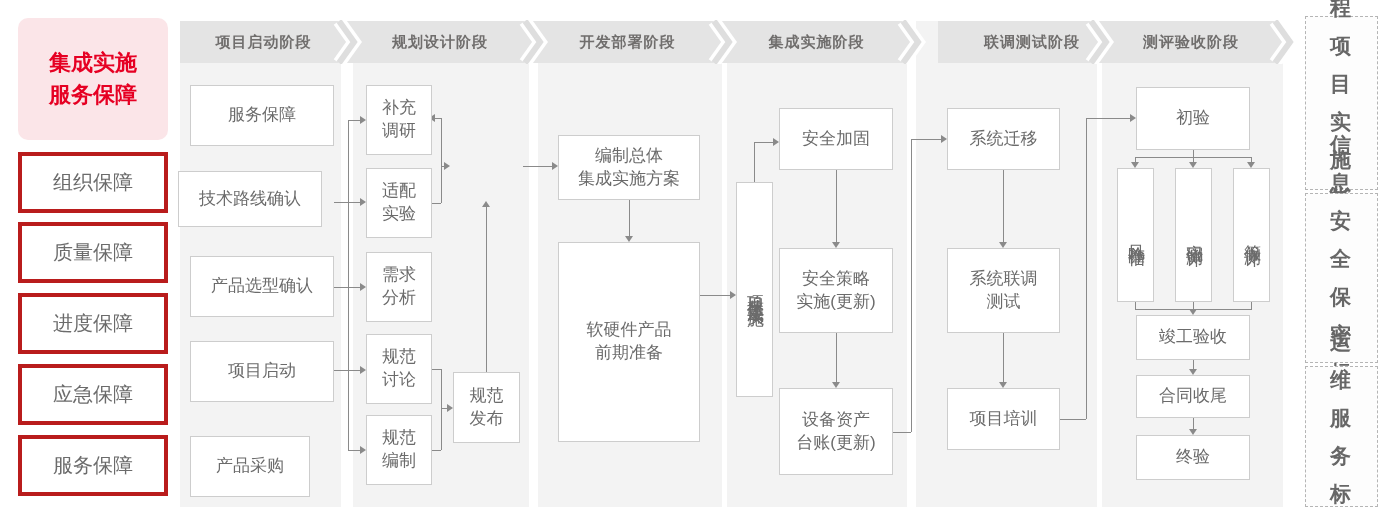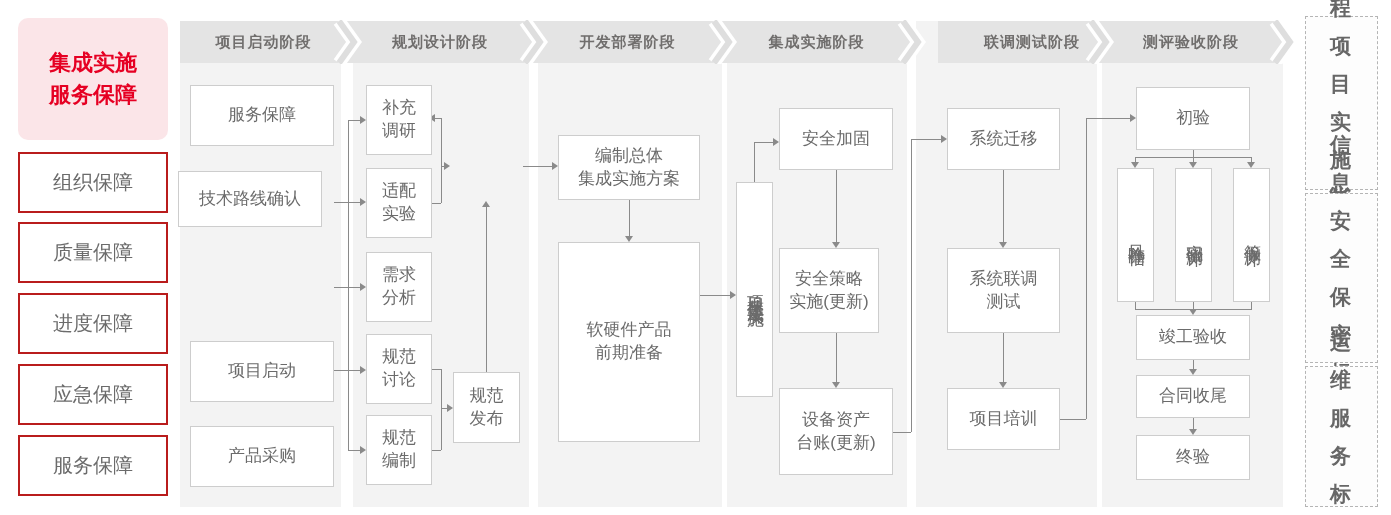--- a/index.html
+++ b/index.html
@@ -10,21 +10,21 @@
   
   .phead{position:absolute;top:21px;height:42px;background:#e4e4e4;display:flex;
          align-items:center;justify-content:center;font-size:15px;font-weight:bold;
          color:#706e6d;letter-spacing:1px;z-index:2;}
   .chev{position:absolute;top:20px;z-index:3;}
   
   .legend-title{position:absolute;left:18px;top:18px;width:150px;height:122px;
         background:#fbe5e8;border-radius:10px;display:flex;align-items:center;justify-content:center;
         color:#e60023;font-size:22px;font-weight:bold;white-space:pre-line;text-align:center;line-height:1.45;}
   .legend-item{position:absolute;left:18px;width:150px;height:61px;background:#fff;
-        border:2px solid #b91c1c;box-sizing:border-box;display:flex;align-items:center;
+        border:4px solid #b91c1c;box-sizing:border-box;display:flex;align-items:center;
         justify-content:center;font-size:20px;color:#6b6b6b;}
   
   .node{position:absolute;background:#fff;border:1px solid #cdcdcd;box-sizing:border-box;
         display:flex;align-items:center;justify-content:center;text-align:center;
         font-size:17px;color:#6b6b6b;white-space:pre-line;line-height:1.35;z-index:4;}
   .node-v{writing-mode:vertical-rl;text-orientation:upright;letter-spacing:2px;white-space:normal;}
   
   .std{position:absolute;left:1305px;width:73px;background:#fdfdfd;border:1px dashed #b5b5b5;
        box-sizing:border-box;display:flex;align-items:center;justify-content:center;text-align:center;
        font-size:21px;font-weight:bold;color:#676767;white-space:pre-line;line-height:38px;
@@ -97,22 +97,23 @@
   <div class="legend-title">集成实施
 服务保障</div>
   <div class="legend-item" style="top:152px">组织保障</div>
   <div class="legend-item" style="top:222px">质量保障</div>
   <div class="legend-item" style="top:293px">进度保障</div>
   <div class="legend-item" style="top:364px">应急保障</div>
   <div class="legend-item" style="top:435px">服务保障</div>
 
   <div class="node" style="left:190px;top:85px;width:144px;height:61px">服务保障</div>
   <div class="node" style="left:178px;top:171px;width:144px;height:56px">技术路线确认</div>
+  <div class="node" style="left:190px;top:256px;width:144px;height:61px">产品选型确认</div>
   <div class="node" style="left:190px;top:341px;width:144px;height:61px">项目启动</div>
-  <div class="node" style="left:190px;top:426px;width:144px;height:61px">产品采购</div>
+  <div class="node" style="left:190px;top:436px;width:120px;height:61px">产品采购</div>
 
   <div class="node" style="left:366px;top:85px;width:66px;height:70px">补充
 调研</div>
   <div class="node" style="left:366px;top:168px;width:66px;height:70px">适配
 实验</div>
   <div class="node" style="left:366px;top:252px;width:66px;height:70px">需求
 分析</div>
   <div class="node" style="left:366px;top:334px;width:66px;height:70px">规范
 讨论</div>
   <div class="node" style="left:366px;top:415px;width:66px;height:70px">规范
@@ -120,21 +121,21 @@
   <div class="node" style="left:453px;top:372px;width:67px;height:71px">规范
 发布</div>
 
   <div class="node" style="left:558px;top:135px;width:142px;height:65px">编制总体
 集成实施方案</div>
   <div class="node" style="left:558px;top:242px;width:142px;height:200px">软硬件产品
 前期准备</div>
 
   <div class="node node-v" style="left:736px;top:182px;width:37px;height:215px">项目整体集成实施</div>
   <div class="node" style="left:779px;top:108px;width:114px;height:62px">安全加固</div>
-  <div class="node" style="left:779px;top:248px;width:100px;height:85px">安全策略
+  <div class="node" style="left:779px;top:248px;width:114px;height:85px">安全策略
 实施(更新)</div>
   <div class="node" style="left:779px;top:388px;width:114px;height:87px">设备资产
 台账(更新)</div>
 
   <div class="node" style="left:947px;top:248px;width:113px;height:85px">系统联调
 测试</div>
   <div class="node" style="left:947px;top:108px;width:113px;height:62px">系统迁移</div>
   <div class="node" style="left:947px;top:388px;width:113px;height:62px">项目培训</div>
 
   <div class="node" style="left:1136px;top:87px;width:114px;height:63px">初验</div>

